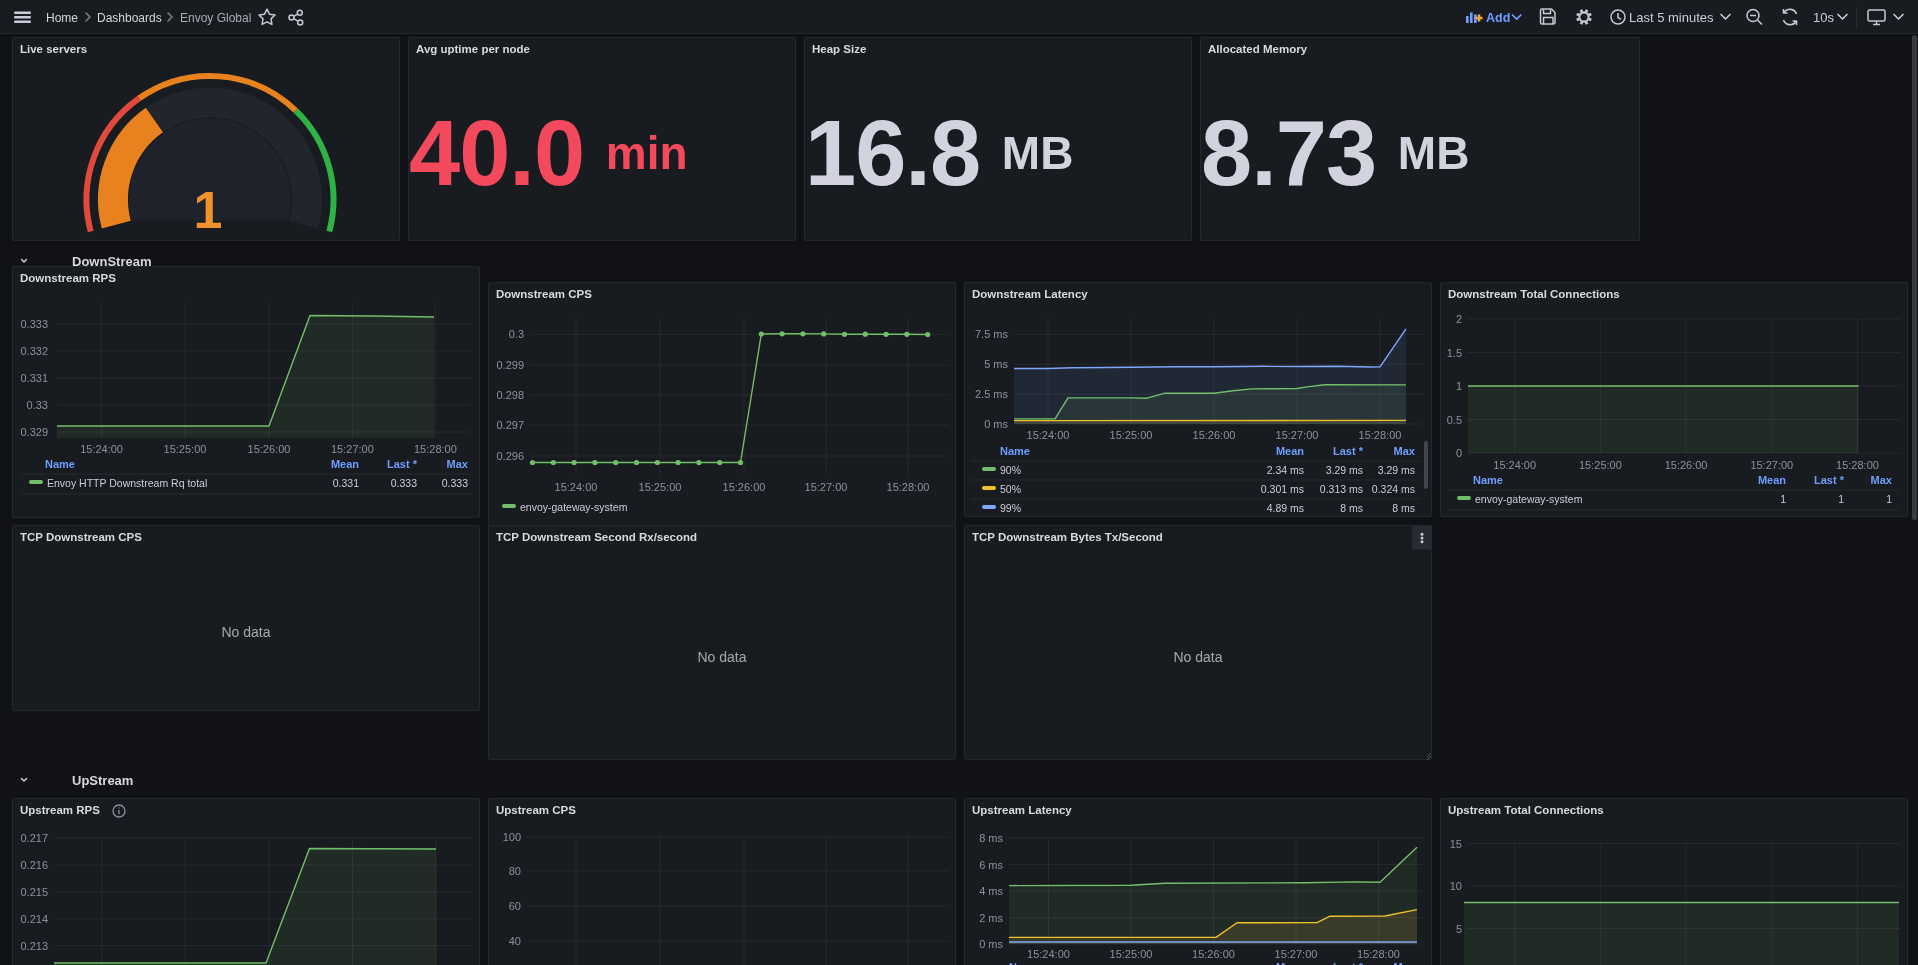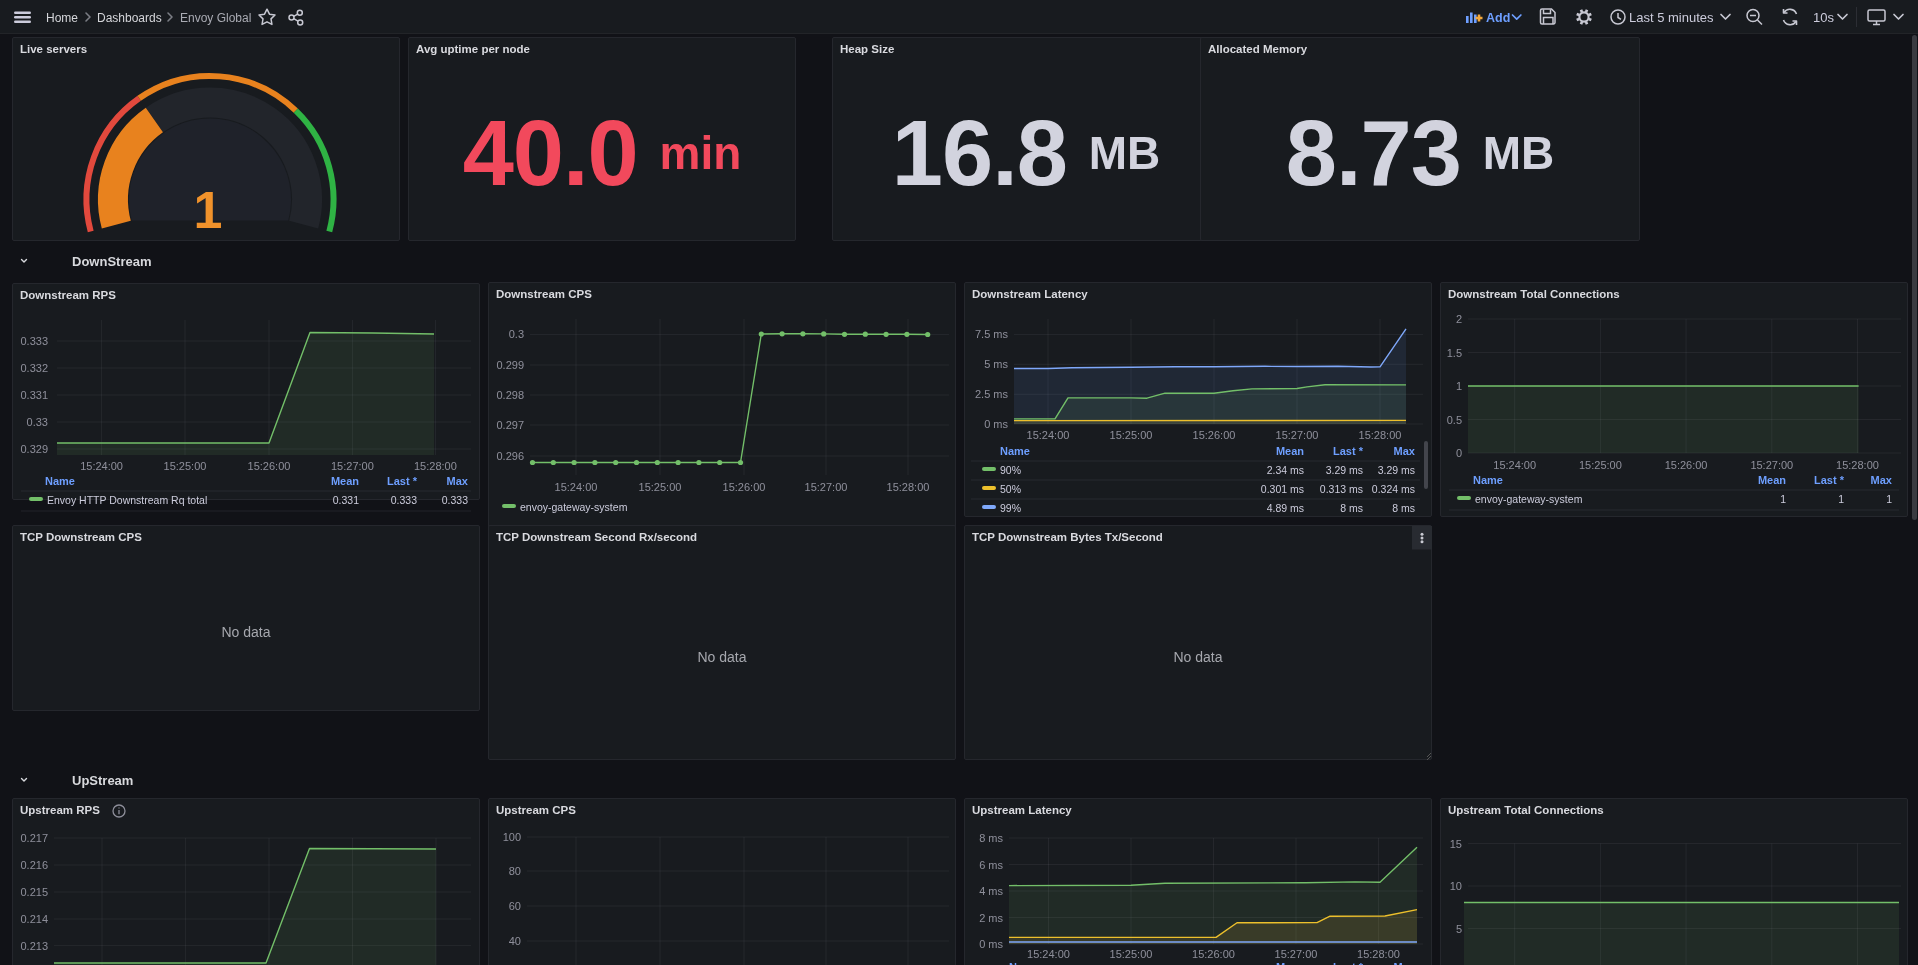--- a/index.html
+++ b/index.html
@@ -1,20 +1,20 @@
 <!DOCTYPE html>
 <html><head><meta charset="utf-8"><style>
 * { margin:0; padding:0; box-sizing:border-box; }
 html,body { width:1918px; height:965px; background:#111217; font-family:"Liberation Sans", sans-serif; overflow:hidden; position:relative; }
 #nav { position:absolute; left:0; top:0; width:1918px; height:34px; background:#181b1f; border-bottom:1px solid #222428; }
 .bc { position:absolute; top:11px; font-size:12px; font-weight:500; }
 .p { position:absolute; background:#181b1f; border:1px solid #25272d; border-radius:2px;padding-left:21px; }
 .p > svg { position:absolute; left:0; top:0; }
 .pt { position:absolute; top:4.5px; font-size:11.5px; font-weight:700; color:#d9dadf; z-index:2; letter-spacing:0; }
-.statv { position:absolute; left:0; right:0; top:28px; bottom:0; display:flex; align-items:center; justify-content:center; }
+.statv { position:absolute; left:0; right:0; top:28px; bottom:0; display:flex; align-items:center; justify-content:flex-start; }
 .big { font-size:92px; font-weight:700; letter-spacing:-1px; }
 .suf { font-size:46px; font-weight:700; padding-left:9px; }
 .nd { position:absolute; left:0; right:0; top:28px; bottom:0; display:flex; align-items:center; justify-content:center; font-size:14px; color:#a6a8ae; }
 .sect { position:absolute; left:19px; height:40px; display:flex; align-items:center; font-size:13px; font-weight:700; color:#d8d9dd;gap:40px; }
 #sb { position:absolute; right:1px; top:35px; width:5px; height:485px; background:#3a3b41; border-radius:3px; }
 </style></head><body>
 <div id="nav">
     <svg width="1918" height="34" viewBox="0 0 1918 34" style="position:absolute;left:0;top:0">
       <rect x="14" y="11.5" width="17" height="2.6" rx="1.3" fill="#ccccdc"></rect>
       <rect x="14" y="16" width="17" height="2.6" rx="1.3" fill="#ccccdc"></rect>
@@ -107,37 +107,37 @@
     </svg>
   </div>
 <div class="p" style="left:408px;top:37px;width:388px;height:204px">
     <div class="pt" style="left:7px">Avg uptime per node</div>
     <svg width="388" height="204" viewBox="0 0 388 204"></svg>
     <div class="statv" style="color:#f2495c">
       <span class="big">40.0</span>
       <span class="suf">&nbsp;min</span>
     </div>
   </div>
-<div class="p" style="left:832px;top:37px;width:388px;height:204px">
+<div class="p" style="left:804px;top:37px;width:388px;height:204px">
     <div class="pt" style="left:7px">Heap Size</div>
     <svg width="388" height="204" viewBox="0 0 388 204"></svg>
     <div class="statv" style="color:#d2d3de">
       <span class="big">16.8</span>
       <span class="suf">&nbsp;MB</span>
     </div>
   </div>
 <div class="p" style="left:1200px;top:37px;width:440px;height:204px">
     <div class="pt" style="left:7px">Allocated Memory</div>
     <svg width="388" height="204" viewBox="0 0 388 204"></svg>
     <div class="statv" style="color:#d2d3de">
       <span class="big">8.73</span>
       <span class="suf">&nbsp;MB</span>
     </div>
   </div>
-<div class="p" style="left:12px;top:283px;width:468px;height:217px">
+<div class="p" style="left:12px;top:266px;width:468px;height:252px">
     <div class="pt" style="left:7px">Downstream RPS</div>
     <svg width="468" height="235" viewBox="0 0 468 235">
       <path d="M 88.6 36 V 171" stroke="rgba(204,204,220,0.075)" fill="none"></path>
       <path d="M 172 36 V 171" stroke="rgba(204,204,220,0.075)" fill="none"></path>
       <path d="M 256 36 V 171" stroke="rgba(204,204,220,0.075)" fill="none"></path>
       <path d="M 339.4 36 V 171" stroke="rgba(204,204,220,0.075)" fill="none"></path>
       <path d="M 422.4 36 V 171" stroke="rgba(204,204,220,0.075)" fill="none"></path>
       <path d="M 44 57 H 458" stroke="rgba(204,204,220,0.075)" fill="none"></path>
       <path d="M 44 84 H 458" stroke="rgba(204,204,220,0.075)" fill="none"></path>
       <path d="M 44 111 H 458" stroke="rgba(204,204,220,0.075)" fill="none"></path>

